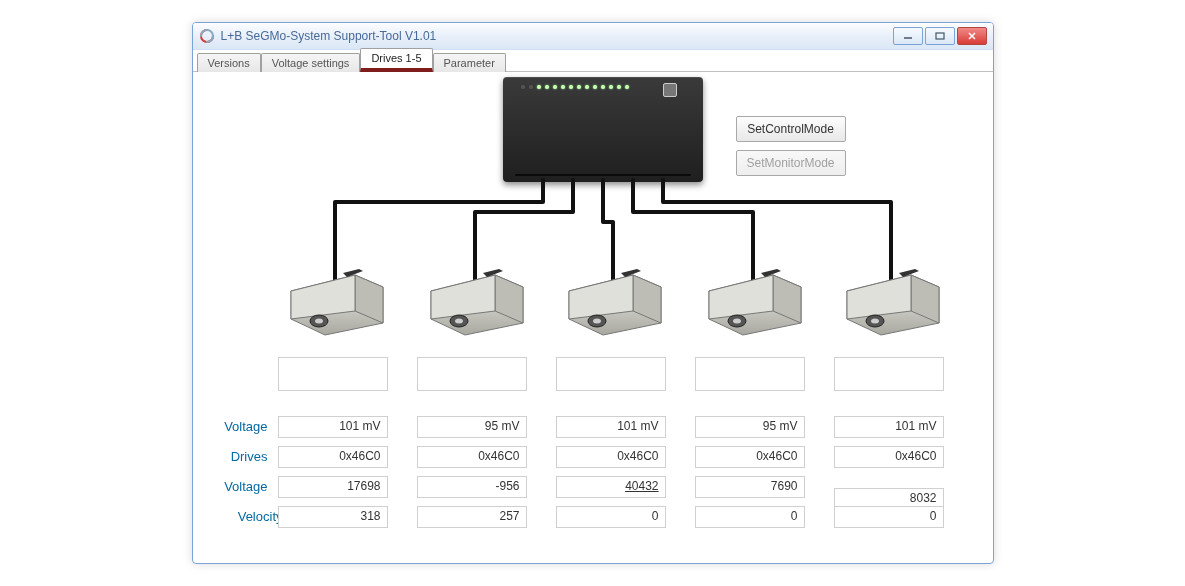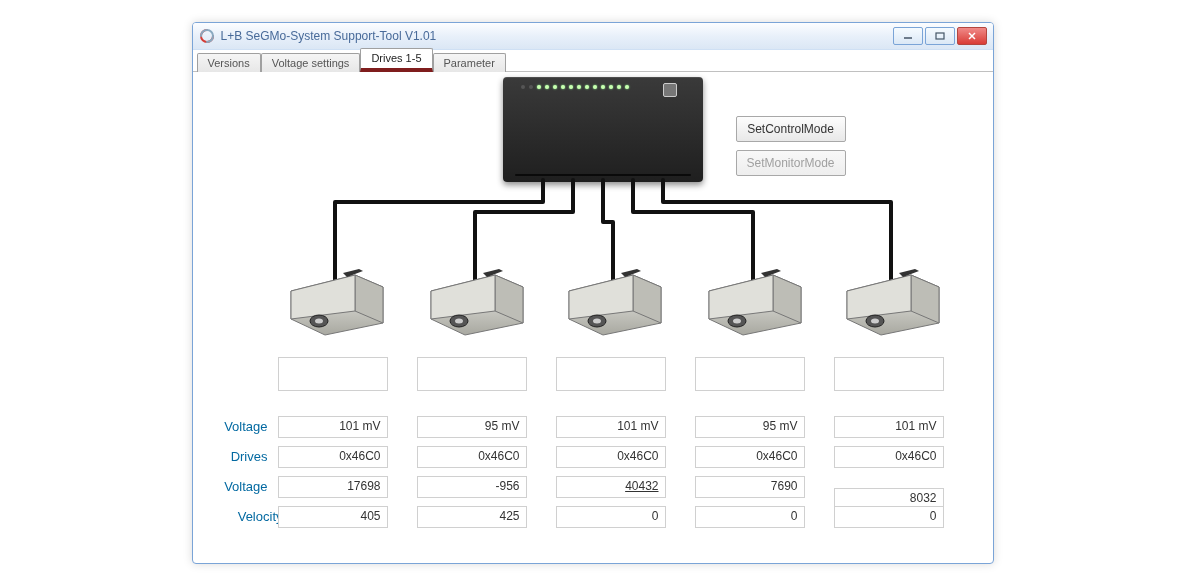--- a/index.html
+++ b/index.html
@@ -364,22 +364,22 @@
         <div class="cell" style="left:641px; top:374px;">0x46C0</div>
       </div>
       <div class="val-row">
         <div class="cell" style="left:85px;  top:404px;">17698</div>
         <div class="cell" style="left:224px; top:404px;">-956</div>
         <div class="cell" style="left:363px; top:404px;text-decoration:underline;">40432</div>
         <div class="cell" style="left:502px; top:404px;">7690</div>
         <div class="cell" style="left:641px; top:404px;margin-top:12px;">8032</div>
       </div>
       <div class="val-row">
-        <div class="cell" style="left:85px;  top:434px;">405</div>
-        <div class="cell" style="left:224px; top:434px;">425</div>
+        <div class="cell" style="left:85px;  top:434px;">318</div>
+        <div class="cell" style="left:224px; top:434px;">257</div>
         <div class="cell" style="left:363px; top:434px;">0</div>
         <div class="cell" style="left:502px; top:434px;">0</div>
         <div class="cell" style="left:641px; top:434px;">0</div>
       </div>
 
     </div>
   </div>
 </div>
 
 </body></html>

